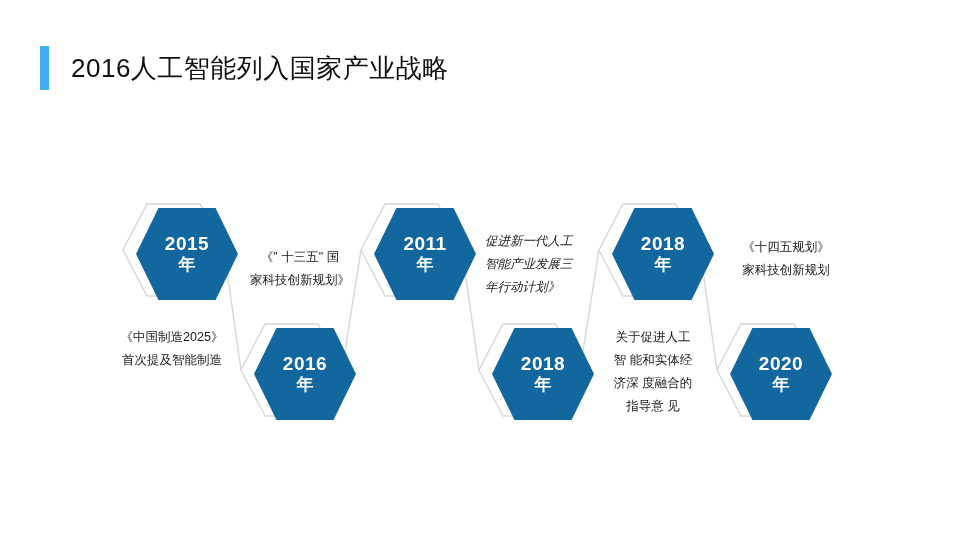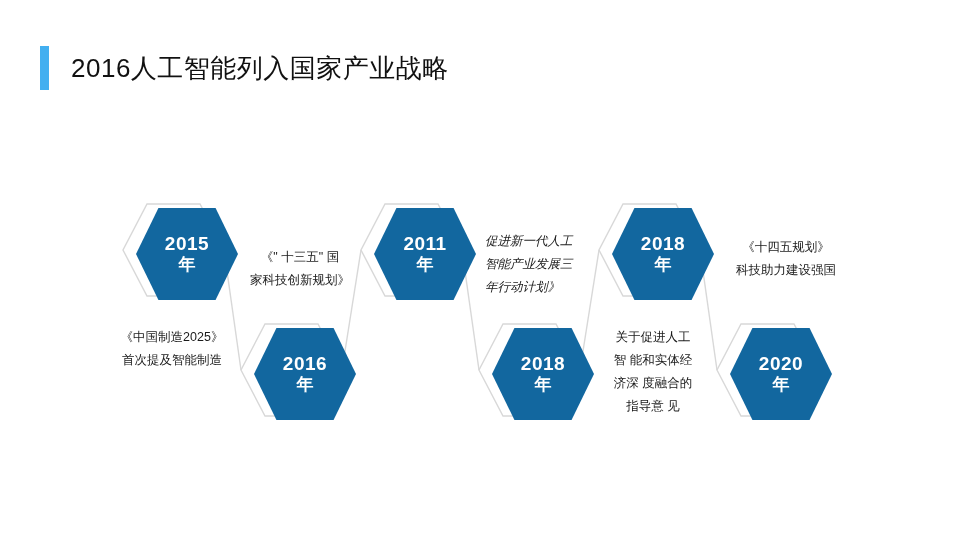--- a/index.html
+++ b/index.html
@@ -191,15 +191,15 @@
   <div class="caption left" style="left:485px; top:222px; width:110px;">促进新一代人工
 智能产业发展三
 年行动计划》</div>
 
   <div class="caption center" style="left:598px; top:318px; width:110px;">关于促进人工
 智 能和实体经
 济深 度融合的
 指导意 见</div>
 
   <div class="caption center" style="left:716px; top:228px; width:140px;">《十四五规划》
-科技助力建设强国</div>
+家科技创新规划</div>
 
 </div>
 
 </body></html>

